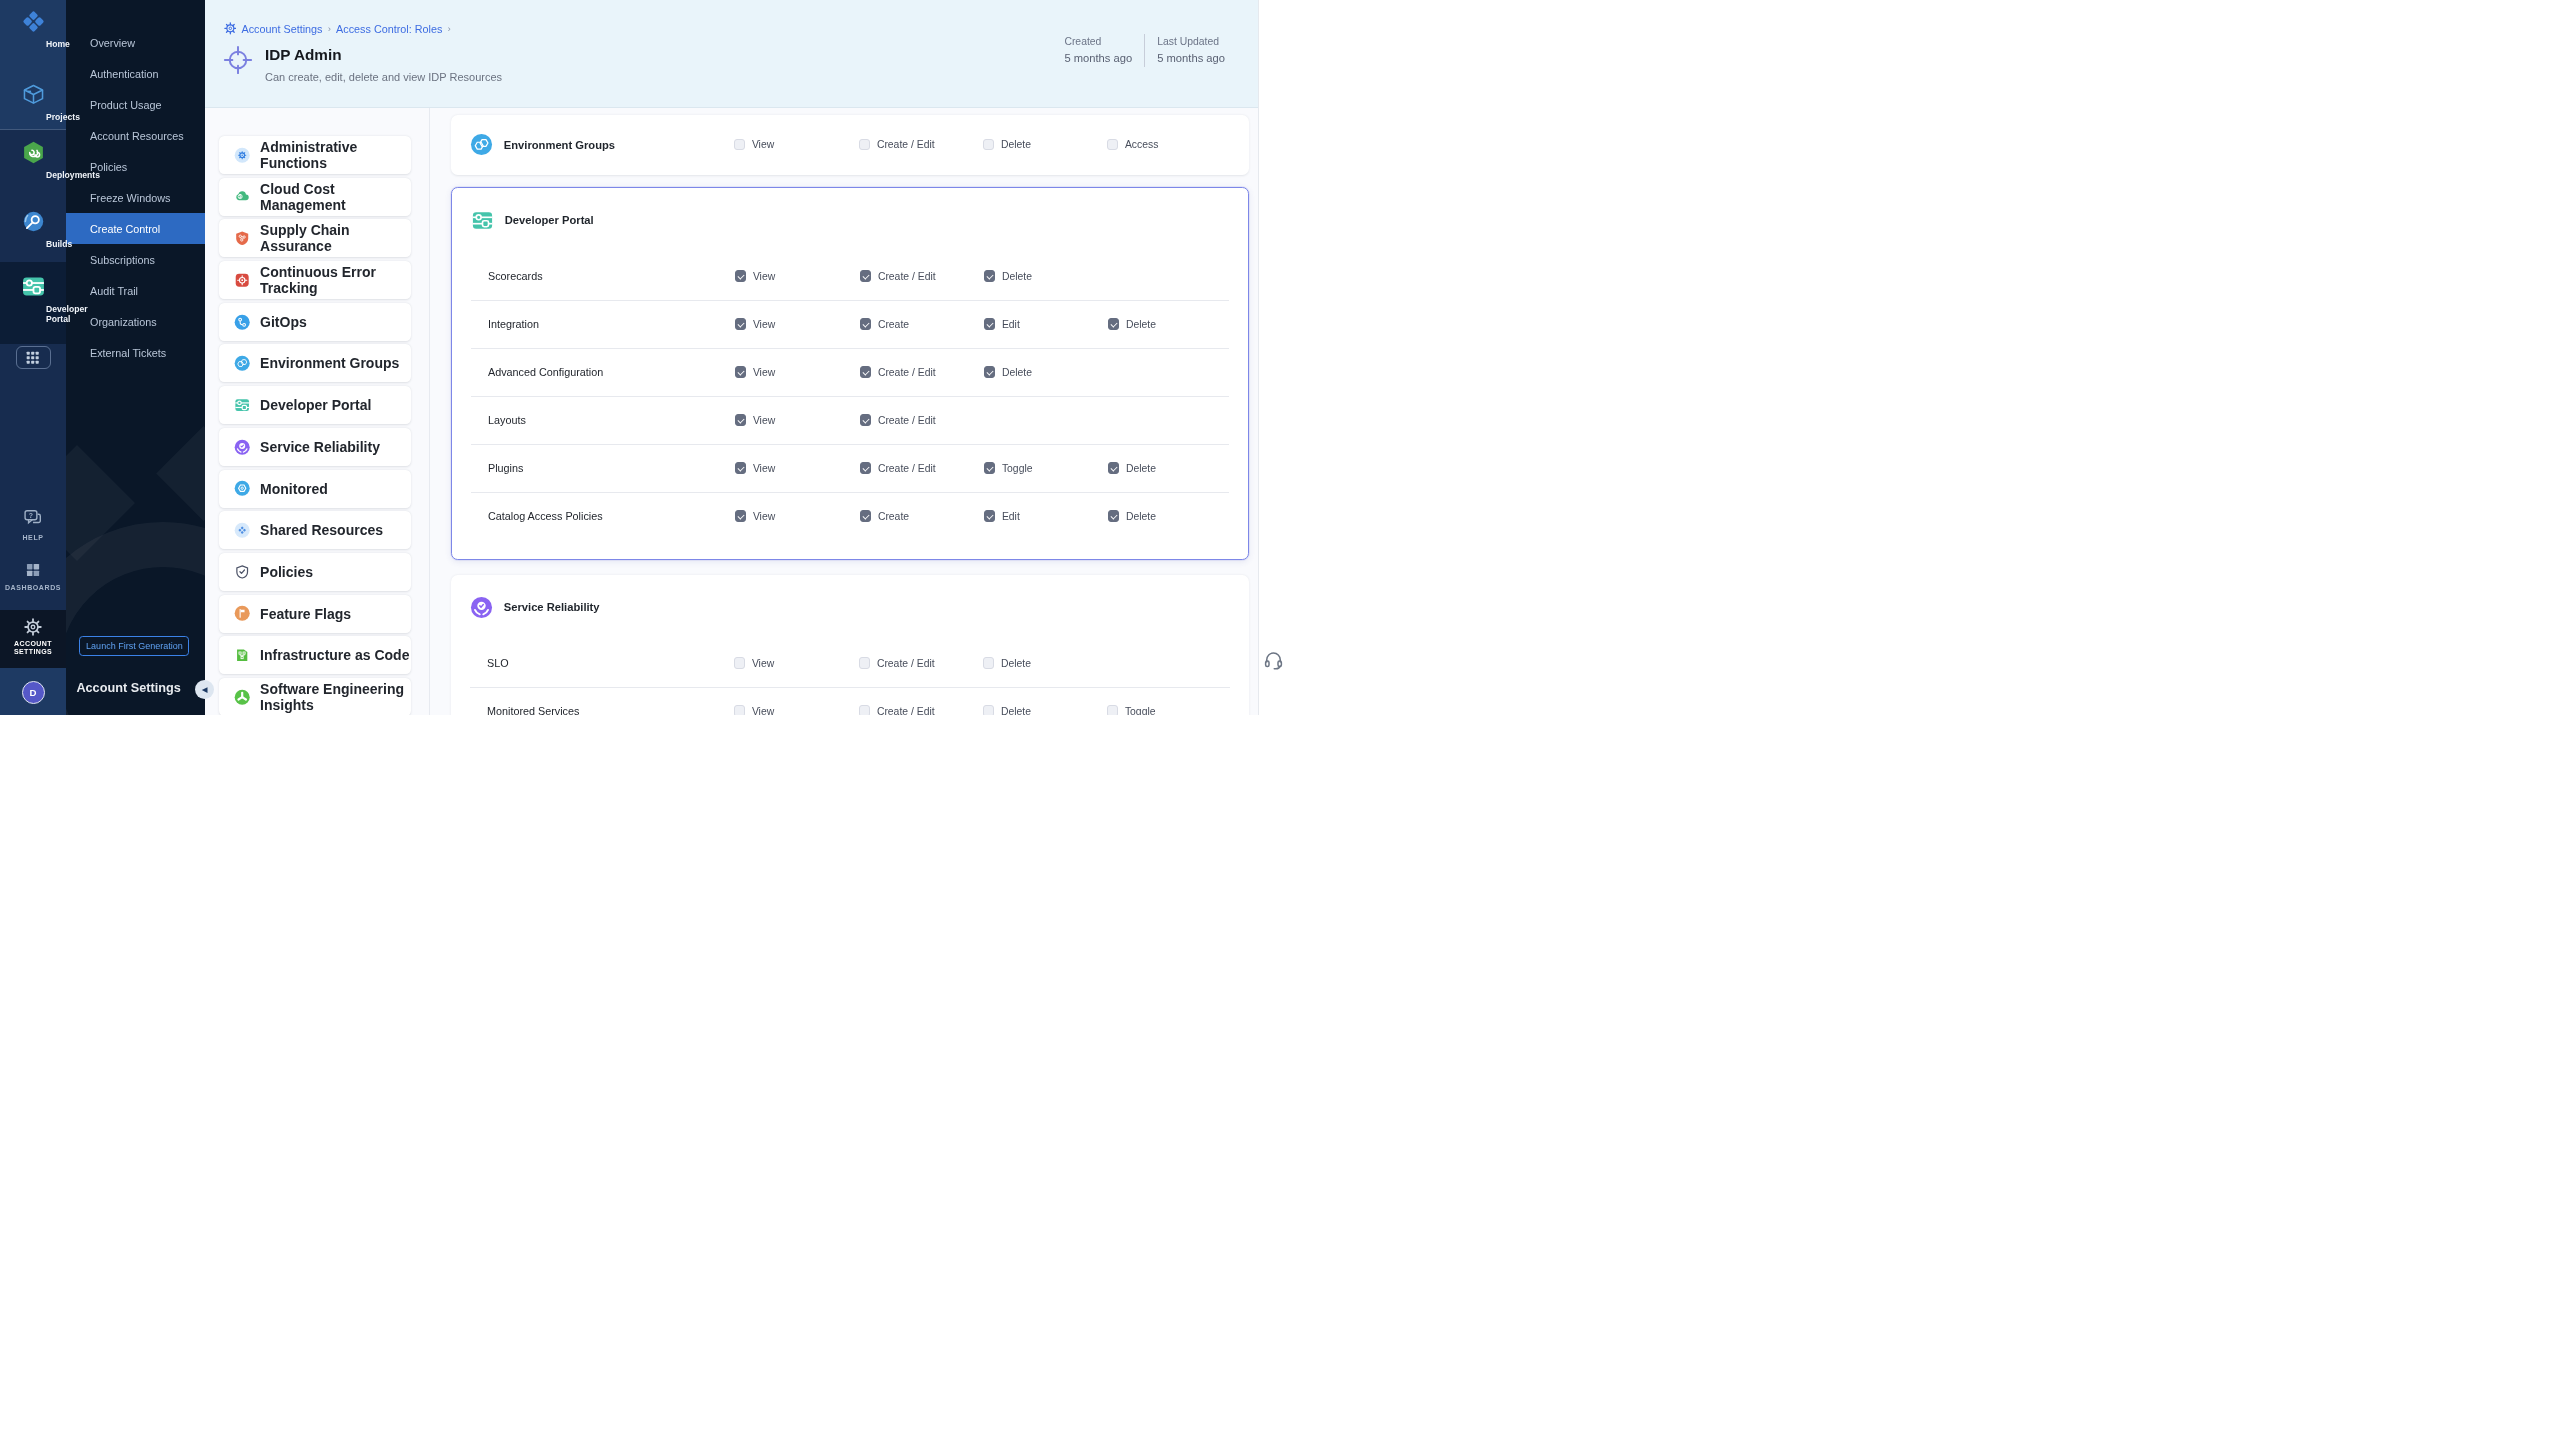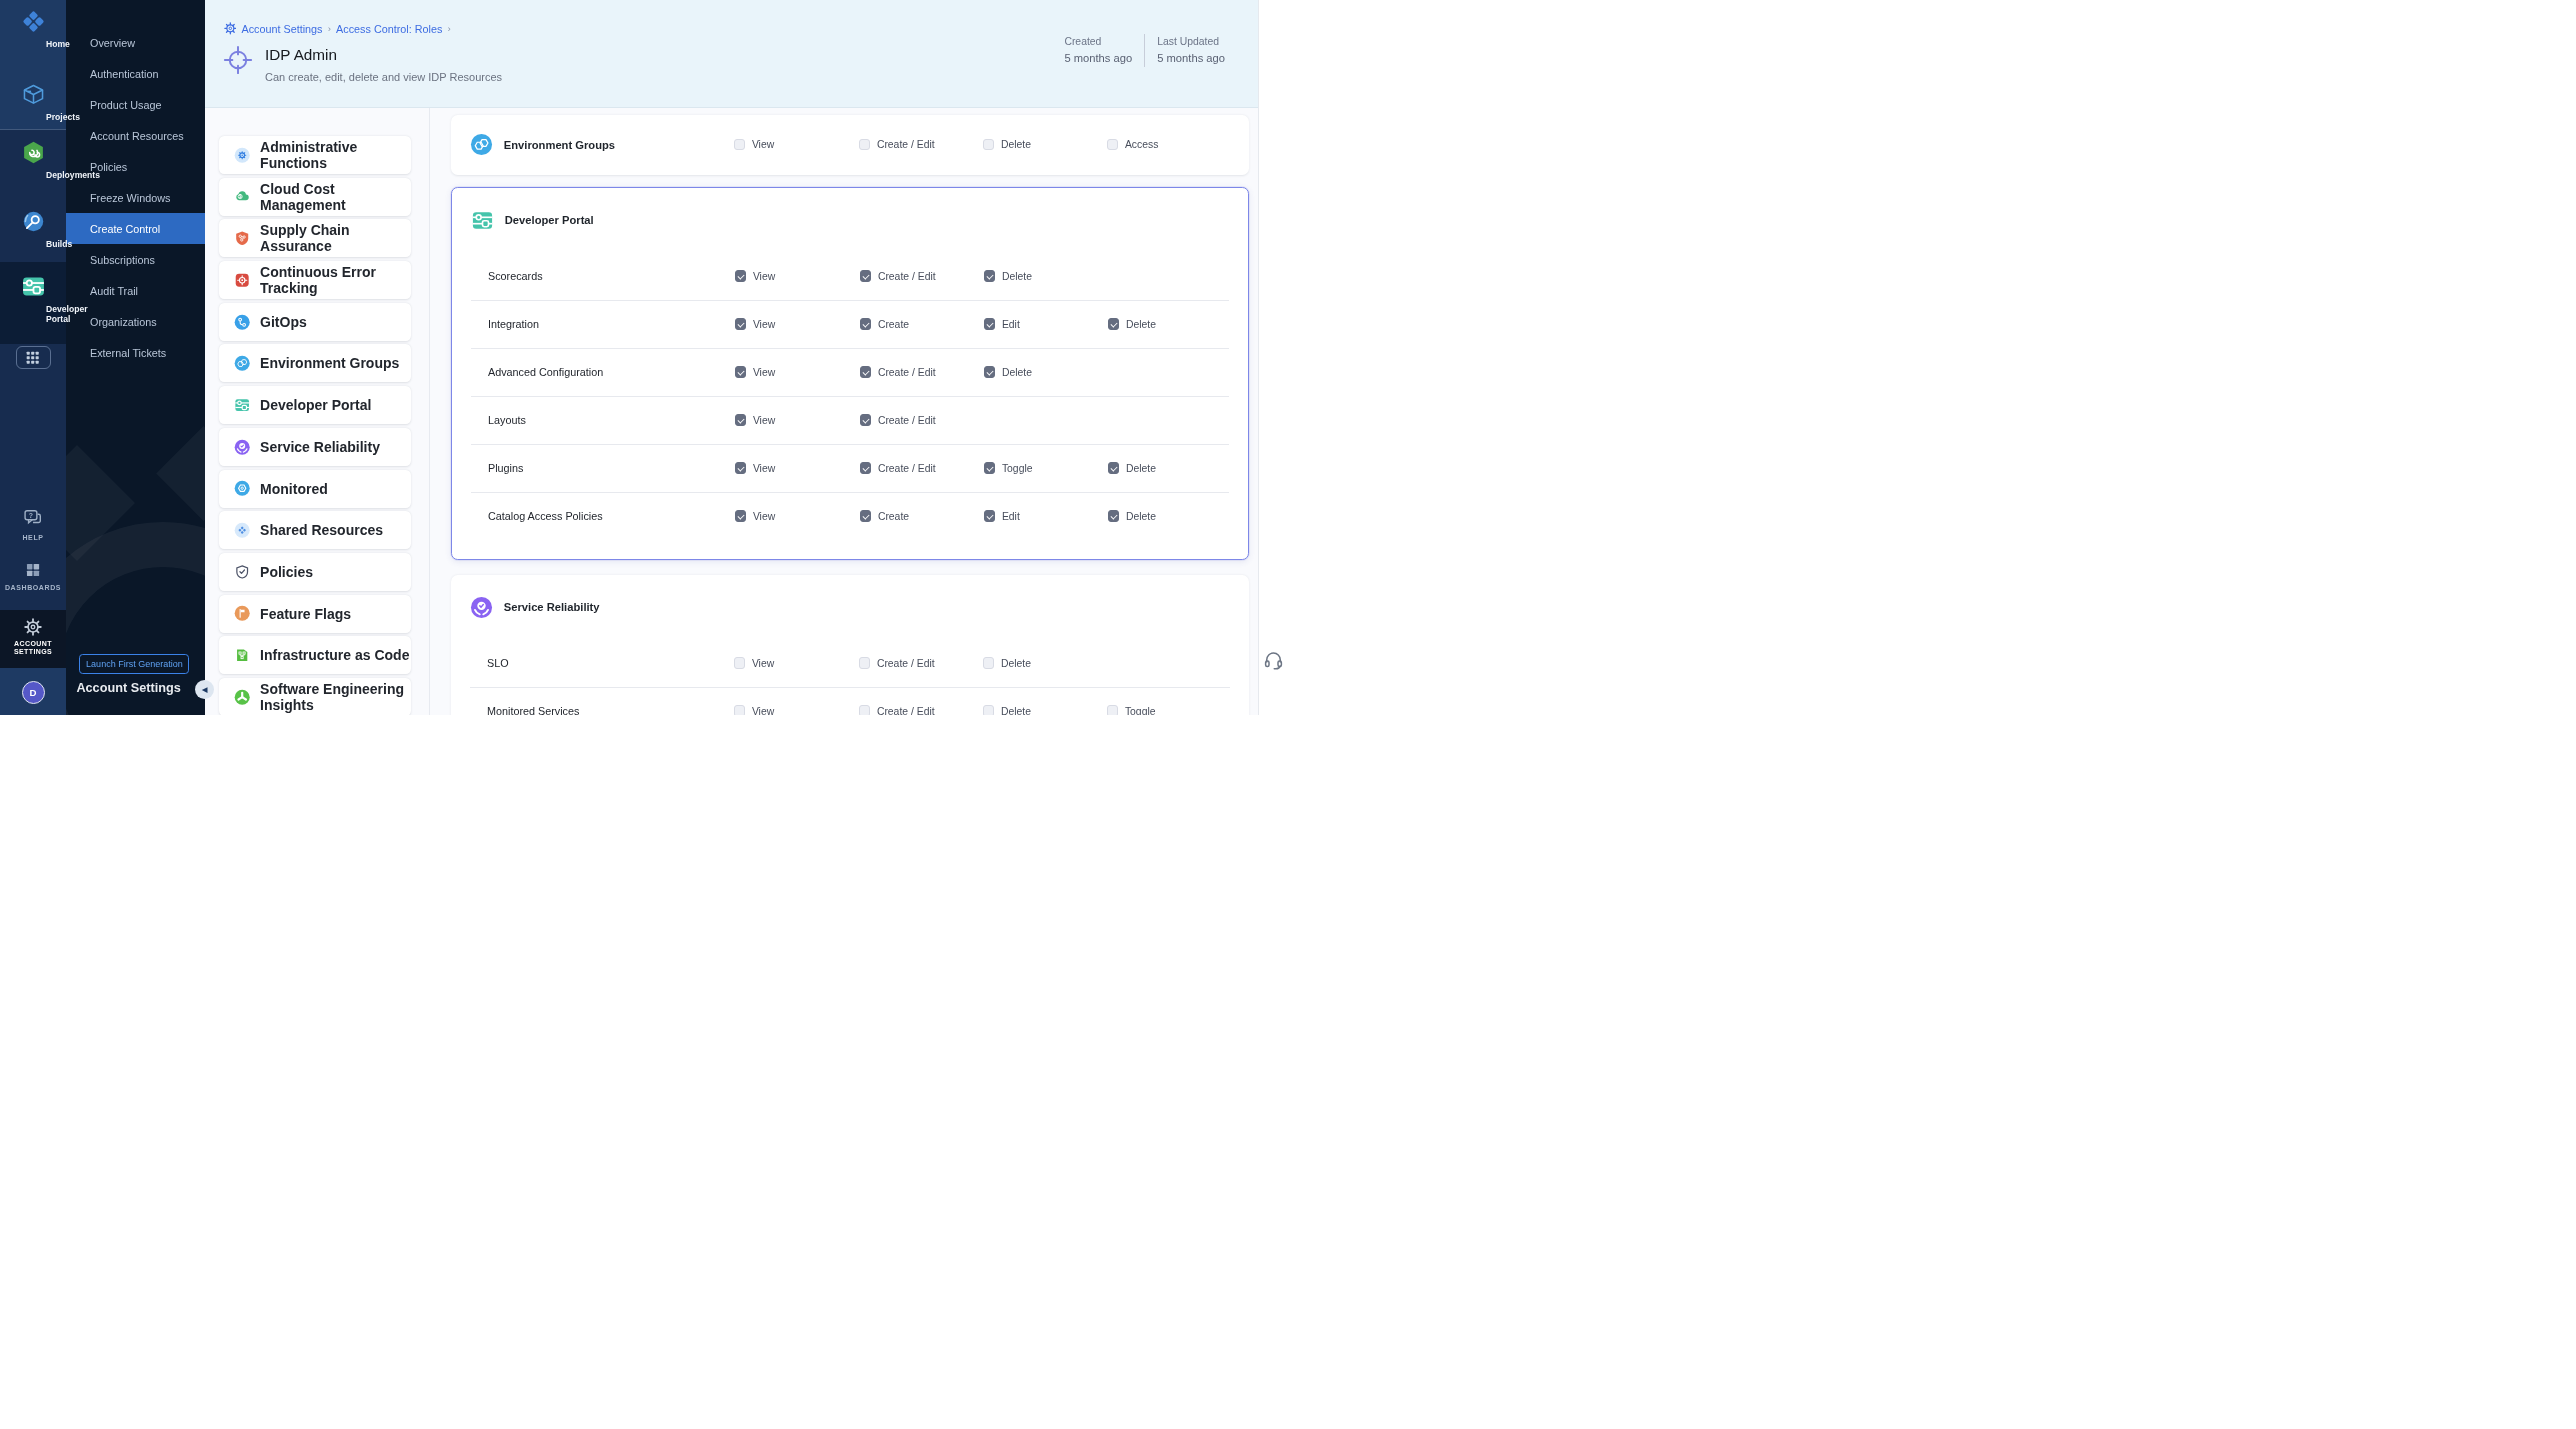--- a/index.html
+++ b/index.html
@@ -39,42 +39,42 @@
     overflow:hidden; z-index:4; }
   .sidebar-gear-ring { position:absolute; left:-52px; top:522px; width:298px; height:298px;
     border-radius:50%; border:45px solid rgba(255,255,255,.05); }
   .sidebar-gear-tooth { position:absolute; background:rgba(255,255,255,.045); }
   .tooth-a { left:-30px; top:462px; width:82px; height:82px; transform:rotate(45deg); }
   .tooth-b { left:104px; top:440px; width:67px; height:67px; transform:rotate(45deg); }
   .sidebar-nav { position:relative; padding-top:27px; }
   .sidebar-item { height:31px; display:flex; align-items:center; padding-left:24px;
     font-size:10.8px; color:#b9c6d8; cursor:pointer; }
   .sidebar-item.active { background:#2d6ac2; color:#ffffff; font-weight:500; }
-  .launch-btn { position:absolute; left:13.4px; top:654px; width:110px; height:20px;
+  .launch-btn { position:absolute; left:13.4px; top:636px; width:110px; height:20px;
     background:transparent; border:0.7px solid #3b82e8; border-radius:3.7px; color:#5fa1f1;
     font-size:9px; font-family:inherit; display:flex; align-items:center; justify-content:center;
     cursor:pointer; }
   .sidebar-title { position:absolute; left:10.4px; top:681px; font-size:12.7px; font-weight:700;
     color:#e8ebef; }
   .collapse-btn { position:absolute; left:195px; top:680px; width:19.4px; height:19.4px; z-index:6;
     border-radius:50%; background:#dde6f0; display:flex; align-items:center; justify-content:center;
     cursor:pointer; font-size:7.5px; color:#1d3a63; }
 
   
   .header { position:absolute; left:205px; top:0; width:1053px; height:108px; background:#e9f4fa;
     border-bottom:0.7px solid #dbe7ef; }
   .breadcrumb { position:absolute; left:18.6px; top:22.4px; display:flex; align-items:center; gap:5.2px;
     font-size:10.8px; }
   .breadcrumb .icon { width:12.7px; height:12.7px; display:inline-block; }
   .breadcrumb svg { width:100%; height:100%; display:block; }
   .crumb-link { color:#3d6ce2; cursor:pointer; text-decoration:none; }
   .crumb-sep { color:#8792a8; font-size:9.7px; }
   .role-icon { position:absolute; left:18px; top:45px; width:30px; height:30px; }
   .role-icon svg { width:100%; height:100%; display:block; }
-  .role-title { position:absolute; left:60px; top:46px; font-size:15.3px; font-weight:400; color:#16191e; }
+  .role-title { position:absolute; left:60px; top:46px; font-size:15.3px; font-weight:700; color:#16191e; }
   .role-subtitle { position:absolute; left:60px; top:71px; font-size:11px; color:#6b7280; }
   .meta { position:absolute; right:21px; top:34px; display:flex; }
   .meta-block { padding:0 12px; }
   .meta-block + .meta-block { border-left:0.7px solid #c7cdd9; }
   .meta-label { font-size:10.4px; color:#6c7487; line-height:16.4px; }
   .meta-value { font-size:11.2px; color:#5a6173; line-height:16.4px; }
 
   
   .main { position:absolute; left:205px; top:108px; width:1053px; height:607px; background:#f9fafd;
     overflow:hidden; }

